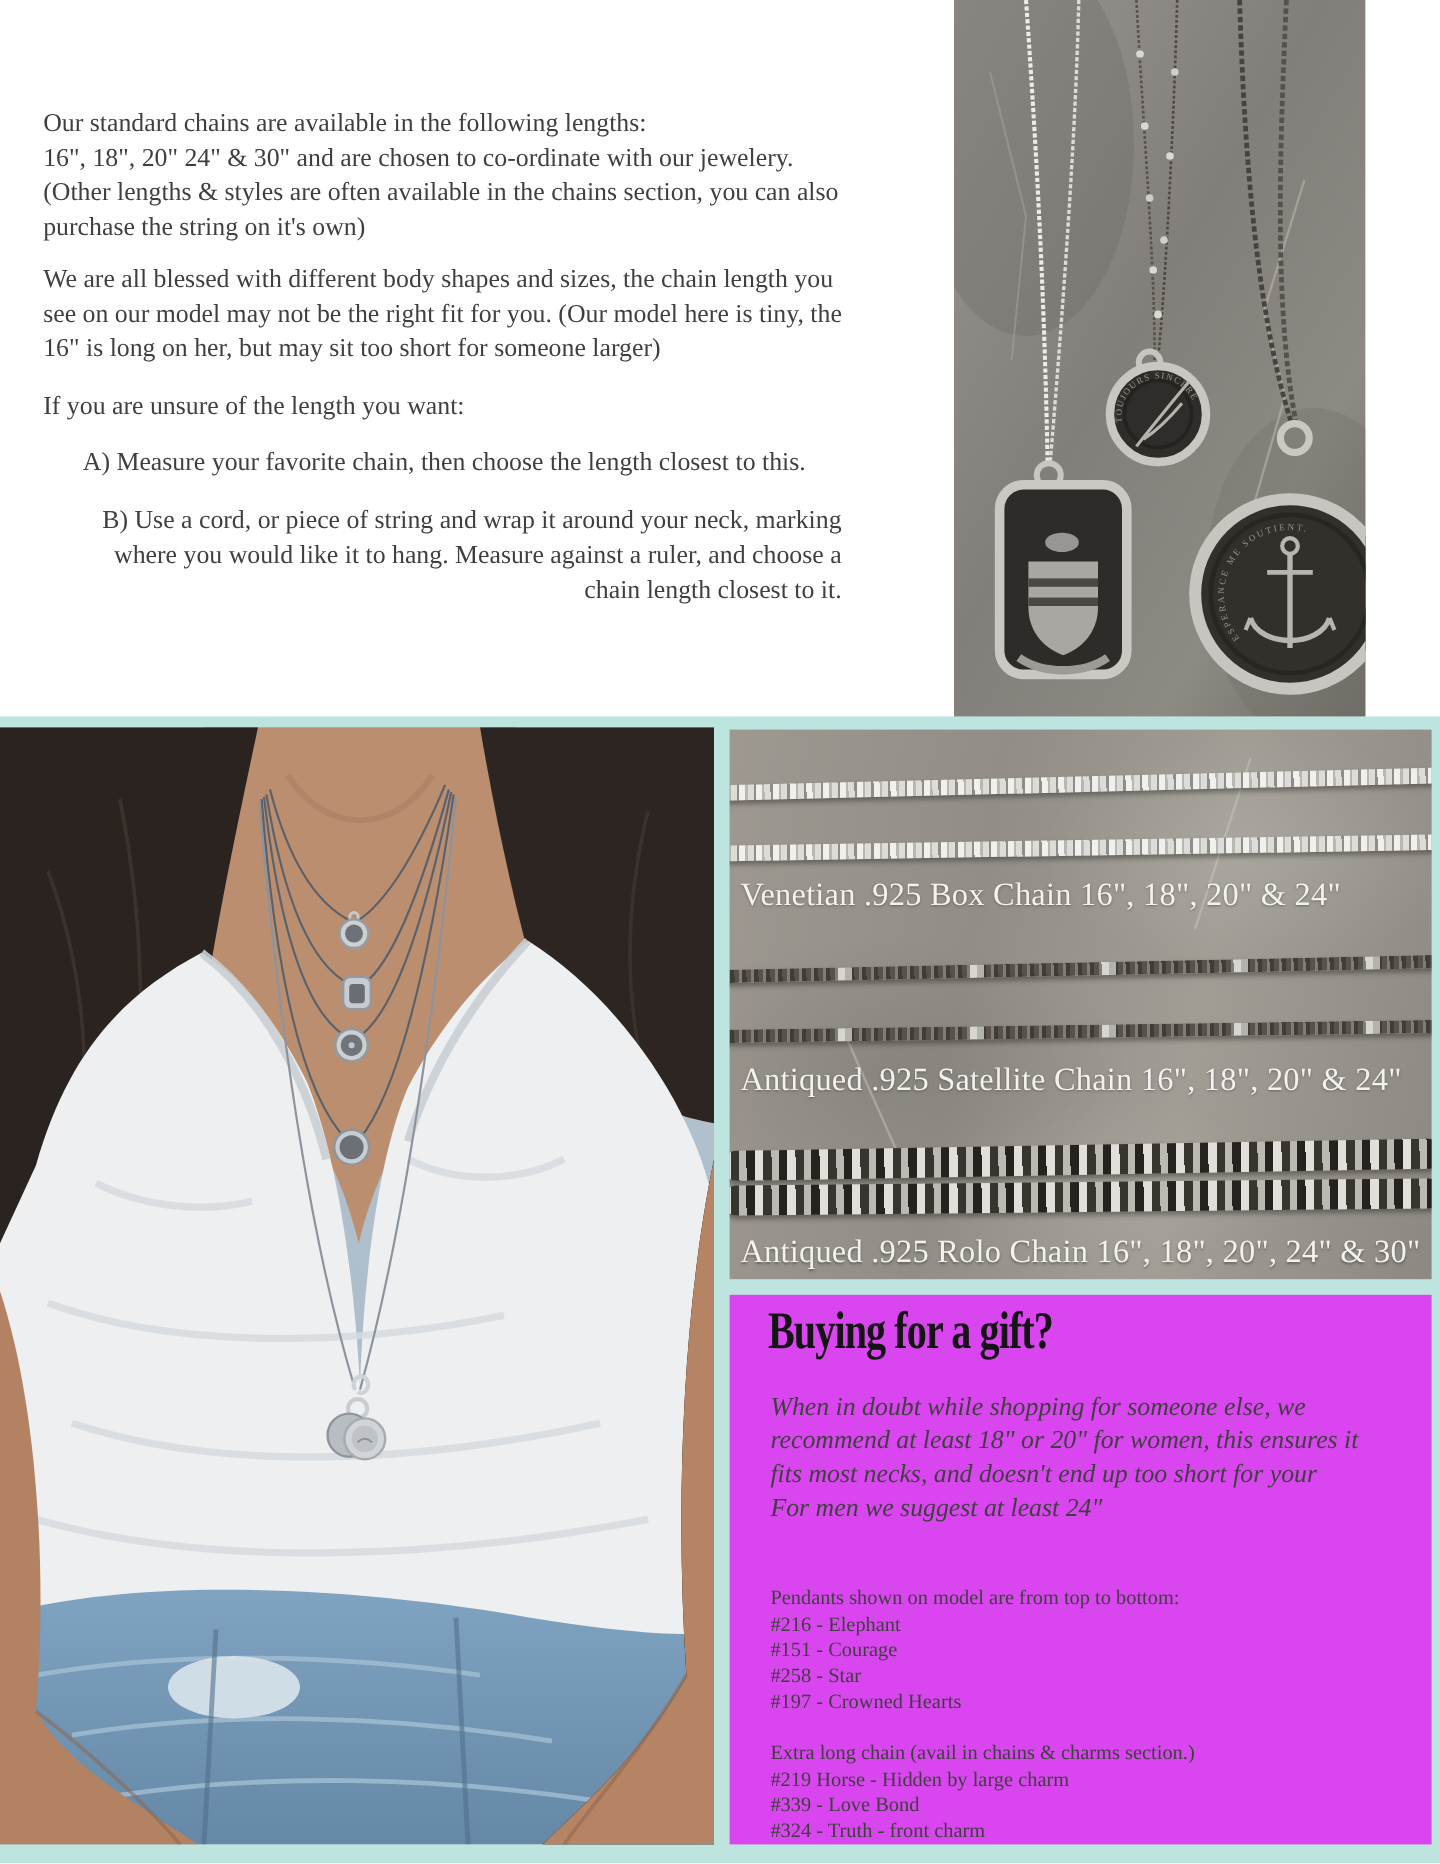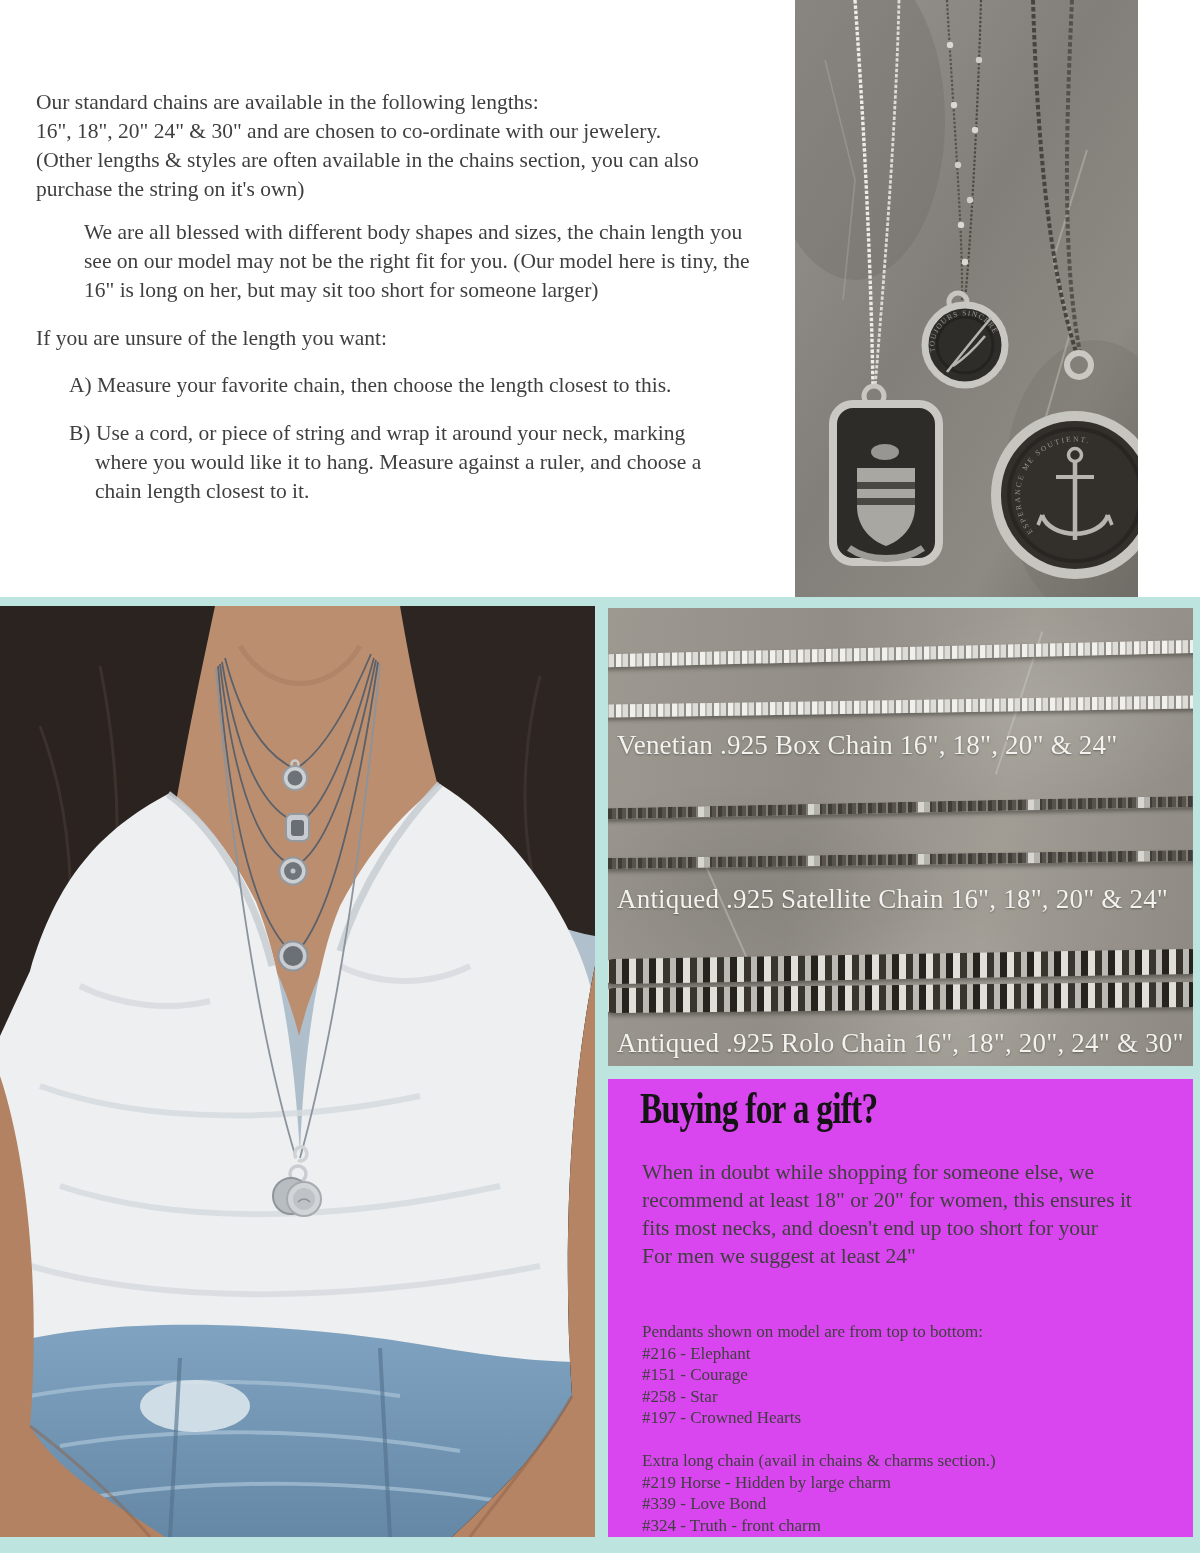--- a/index.html
+++ b/index.html
@@ -6,24 +6,24 @@
   #page{position:relative;width:1200px;height:1553px;background:#ffffff;overflow:hidden;
         font-family:"Liberation Serif","DejaVu Serif",serif;color:#3d3d3d;}
 
   
   .text-col{position:absolute;left:36px;top:0;width:745px;height:597px;}
   .big-title{position:absolute;top:8px;left:0;font-weight:700;color:#141414;
              font-size:47px;line-height:1.05;white-space:nowrap;}
   .condense{display:inline-block;transform:scaleX(.76);transform-origin:0 0;letter-spacing:-1px;}
   .body-line{font-size:21.5px;line-height:29px;color:#3f3f3f;}
   .p1{position:absolute;top:88px;left:0;}
-  .p2{position:absolute;top:218px;left:0;margin-left:48px;}
+  .p2{position:absolute;top:218px;left:0;}
   .p3{position:absolute;top:324px;left:0;}
   .itemA{position:absolute;top:371px;left:33px;}
-  .itemB{position:absolute;top:419px;left:33px;}
+  .itemB{position:absolute;top:419px;left:33px;text-align:right;}
   .itemB .cont{margin-left:26px;}
 
   
   .pendant-photo{position:absolute;left:795px;top:0;width:343px;height:600px;}
   .teal-section{position:absolute;left:0;top:597px;width:1200px;height:956px;background:#bee4e0;}
   .model-photo{position:absolute;left:0;top:606px;width:595px;height:931px;}
   .chains-photo{position:absolute;left:608px;top:608px;width:585px;height:458px;overflow:hidden;
                 background:
                   radial-gradient(260px 140px at 75% 22%, rgba(255,255,255,.10), rgba(255,255,255,0) 70%),
                   radial-gradient(300px 160px at 22% 62%, rgba(0,0,0,.08), rgba(0,0,0,0) 70%),
@@ -44,21 +44,21 @@
   .row-rolo{height:25px;border-radius:12px;
       background:repeating-linear-gradient(90deg,#e0dfda 0 7px,#38352f 7px 14px,#bbb9b4 14px 20px,#26231f 20px 27px);}
   .chain-label{position:absolute;left:9px;color:#f3f2ee;font-size:27px;white-space:nowrap;
                text-shadow:0 1px 2px rgba(60,58,54,.55);letter-spacing:.2px;}
 
   
   .gift-panel{position:absolute;left:608px;top:1079px;width:585px;height:458px;background:#d946ef;}
   .gift-title{position:absolute;top:4px;left:32px;font-weight:700;color:#141414;
               font-size:44px;white-space:nowrap;}
   .gift-p{position:absolute;top:79px;left:34px;}
-  .gift-p .body-line{font-size:21.5px;line-height:28px;}
+  .gift-p .body-line{font-size:21.5px;line-height:28px;font-style:italic;}
   .gift-small{position:absolute;top:242px;left:34px;font-size:17px;line-height:21.5px;color:#3f3f3f;}
   .gift-small .gap{height:21.5px;}
 
   svg text{font-family:"Liberation Serif","DejaVu Serif",serif;}
 </style>
 </head>
 <body>
 
 <div id="page">
 

